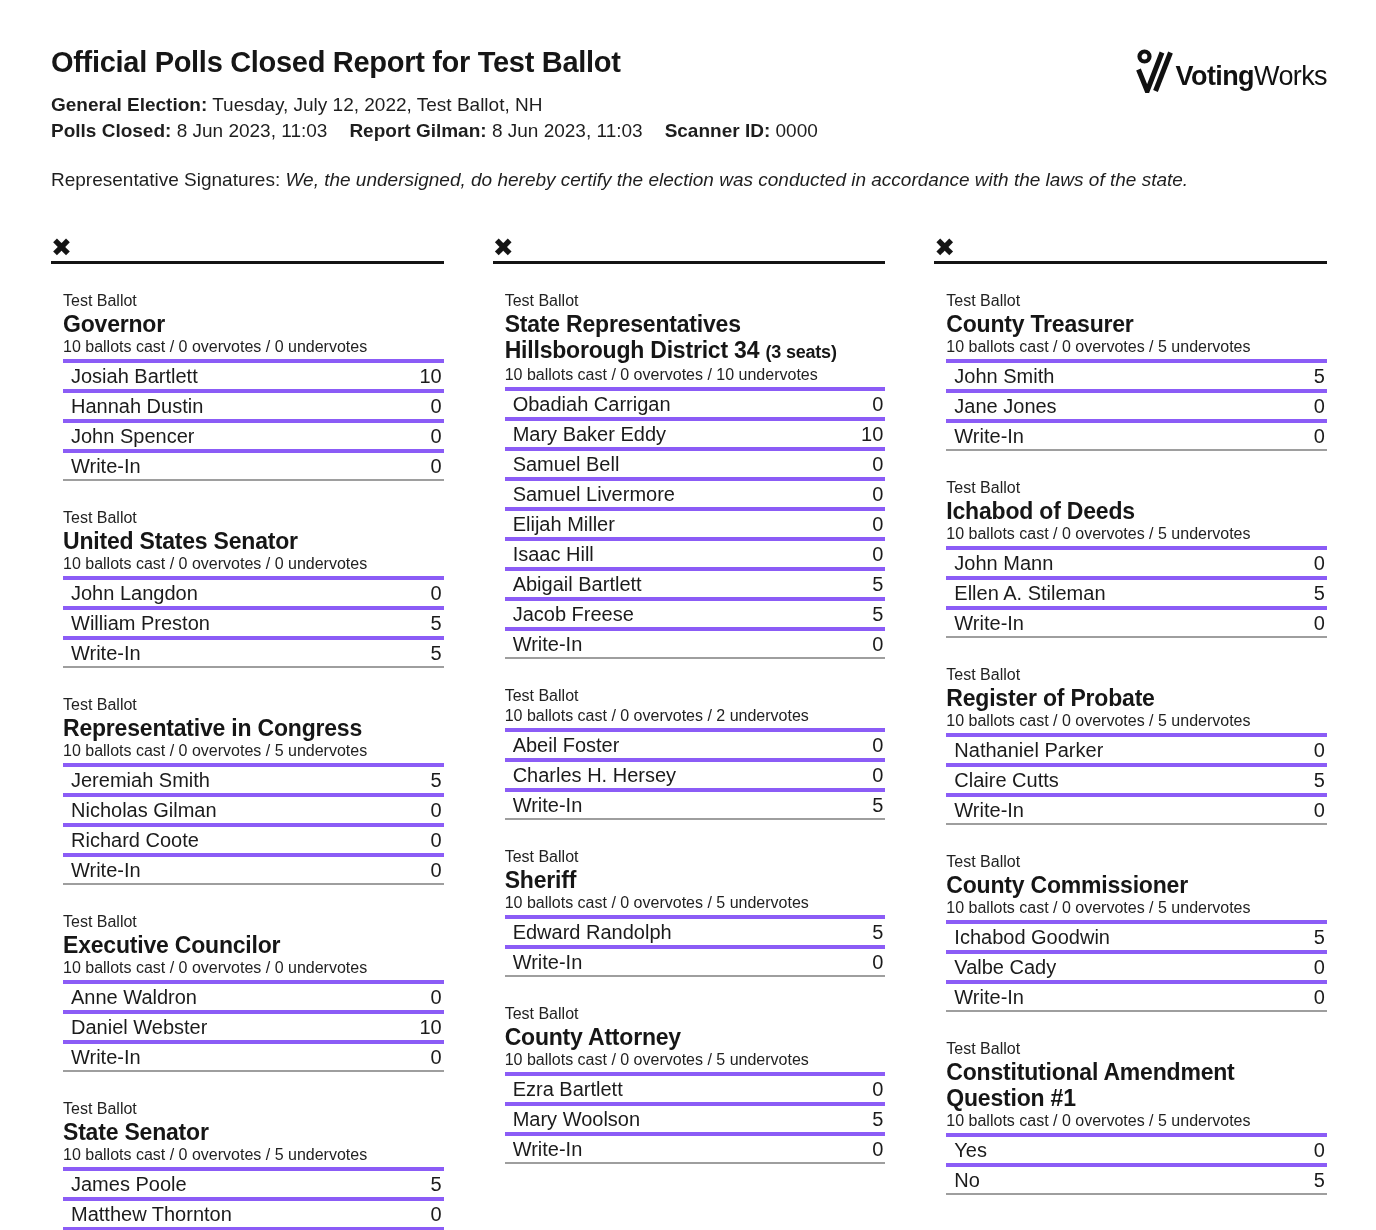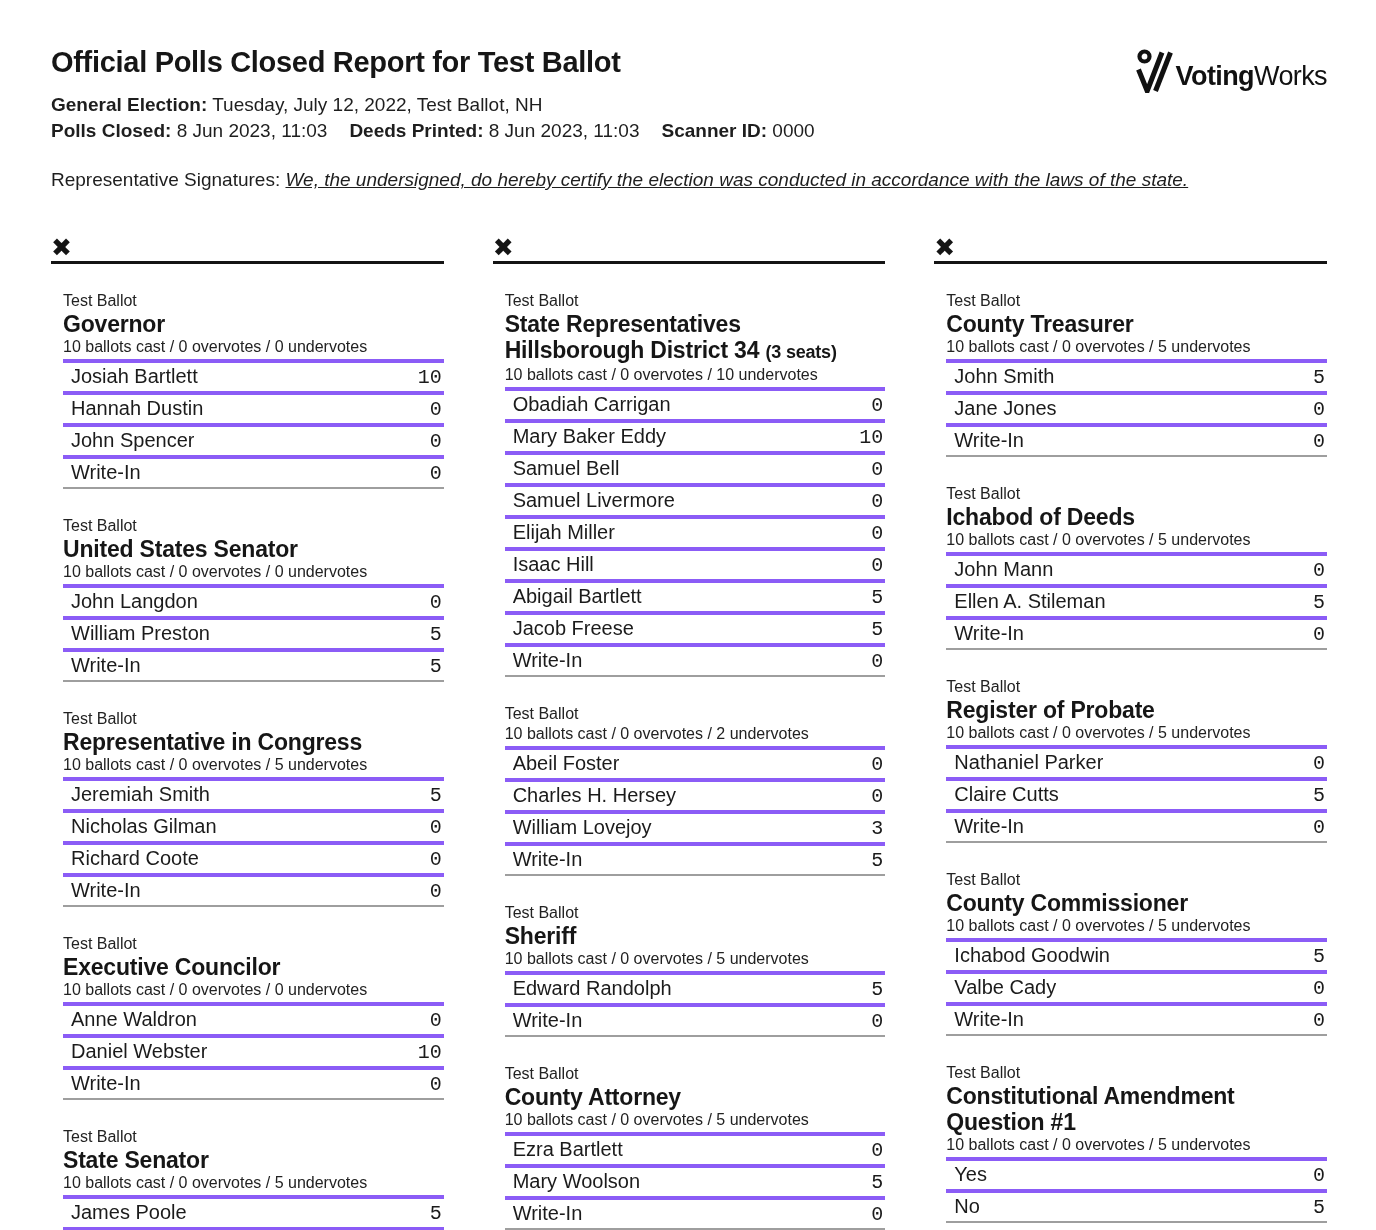--- a/index.html
+++ b/index.html
@@ -11,21 +11,21 @@
   .page { padding: 46px 49px 0 51px; }
 
   
   .report-header { display: flex; justify-content: space-between; align-items: flex-start; gap: 24px; }
   h1 { margin: 0 0 13px 0; font-size: 29px; font-weight: 700; letter-spacing: -0.3px; color: #161616; }
   .meta { margin: 0; font-size: 19px; line-height: 26px; color: #1e1e1e; }
   .meta strong { font-weight: 700; }
   .meta-pair { margin-right: 22px; }
   .meta-pair:last-child { margin-right: 0; }
   .cert { margin-top: 23px; }
-  .cert em { font-style: italic; text-decoration: underline; }
+  .cert em { font-style: italic; }
 
   
   .logo { display: flex; align-items: flex-end; margin-top: 3px; }
   .logo svg { display: block; }
   .logo-text { font-size: 27px; line-height: 1; letter-spacing: -0.6px; color: #111; margin: 0 0 3px 2px; text-align: center; }
   .logo-text b { font-weight: 800; }
 
   
   .columns { display: grid; grid-template-columns: repeat(3, 1fr); column-gap: 49px; margin-top: 42px; }
   .report-column { min-width: 0; }
@@ -42,33 +42,33 @@
   .seats-note { font-size: 18px; font-weight: 700; }
   .contest-stats { font-size: 16px; line-height: 19px; margin-bottom: 3px; color: #222; }
 
   .results-table { border-bottom: 2px solid #9e9e9e; }
   .result-row {
     display: flex; justify-content: space-between; align-items: baseline;
     border-top: 4px solid #8b5cf6;
     padding: 2px 2px 2px 8px;
     font-size: 20px; line-height: 22px; color: #1b1b1b;
   }
-  .vote-count { padding-left: 10px; white-space: nowrap; font-family: Liberation Mono, monospace; }
+  .vote-count { padding-left: 10px; white-space: nowrap; }
   .cand { overflow: hidden; white-space: nowrap; }
 </style>
 </head>
 <body>
 
 <div class="page">
 
   <header class="report-header">
     <div class="header-left">
       <h1>Official Polls Closed Report for Test Ballot</h1>
       <p class="meta"><strong>General Election:</strong> <span>Tuesday, July 12, 2022, Test Ballot, NH</span></p>
-      <p class="meta"><span class="meta-pair"><strong>Polls Closed:</strong> <span>8 Jun 2023, 11:03</span></span><span class="meta-pair"><strong>Deeds Printed:</strong> <span>8 Jun 2023, 11:03</span></span><span class="meta-pair"><strong>Scanner ID:</strong> <span>0000</span></span></p>
+      <p class="meta"><span class="meta-pair"><strong>Polls Closed:</strong> <span>8 Jun 2023, 11:03</span></span><span class="meta-pair"><strong>Report Gilman:</strong> <span>8 Jun 2023, 11:03</span></span><span class="meta-pair"><strong>Scanner ID:</strong> <span>0000</span></span></p>
     </div>
     <div class="logo">
       <svg width="38" height="44" viewBox="0 0 38 44" aria-hidden="true">
         <circle cx="8.5" cy="7.5" r="5" fill="none" stroke="#111" stroke-width="4.2"></circle>
         <polyline points="2.5,20.5 11.2,42 26,3.5" fill="none" stroke="#111" stroke-width="5"></polyline>
         <line x1="19.5" y1="42" x2="34.5" y2="3.5" stroke="#111" stroke-width="5"></line>
       </svg>
       <span class="logo-text"><b>Voting</b><span>Works</span></span>
     </div>
   </header>
@@ -233,24 +233,20 @@
           <div class="results-table">
             <div class="result-row">
               <span class="cand">Abeil Foster</span>
               <span class="vote-count">0</span>
             </div>
             <div class="result-row">
               <span class="cand">Charles H. Hersey</span>
               <span class="vote-count">0</span>
             </div>
             <div class="result-row">
-              <span class="cand">William Lovejoy</span>
-              <span class="vote-count">3</span>
-            </div>
-            <div class="result-row">
               <span class="cand">Write-In</span>
               <span class="vote-count">5</span>
             </div>
           </div>
         </div>
         <div class="contest">
           <div class="ballot-label">Test Ballot</div>
           <h2 class="contest-title"><span>Sheriff</span></h2>
           <div class="contest-stats">10 ballots cast / 0 overvotes / 5 undervotes</div>
           <div class="results-table">

